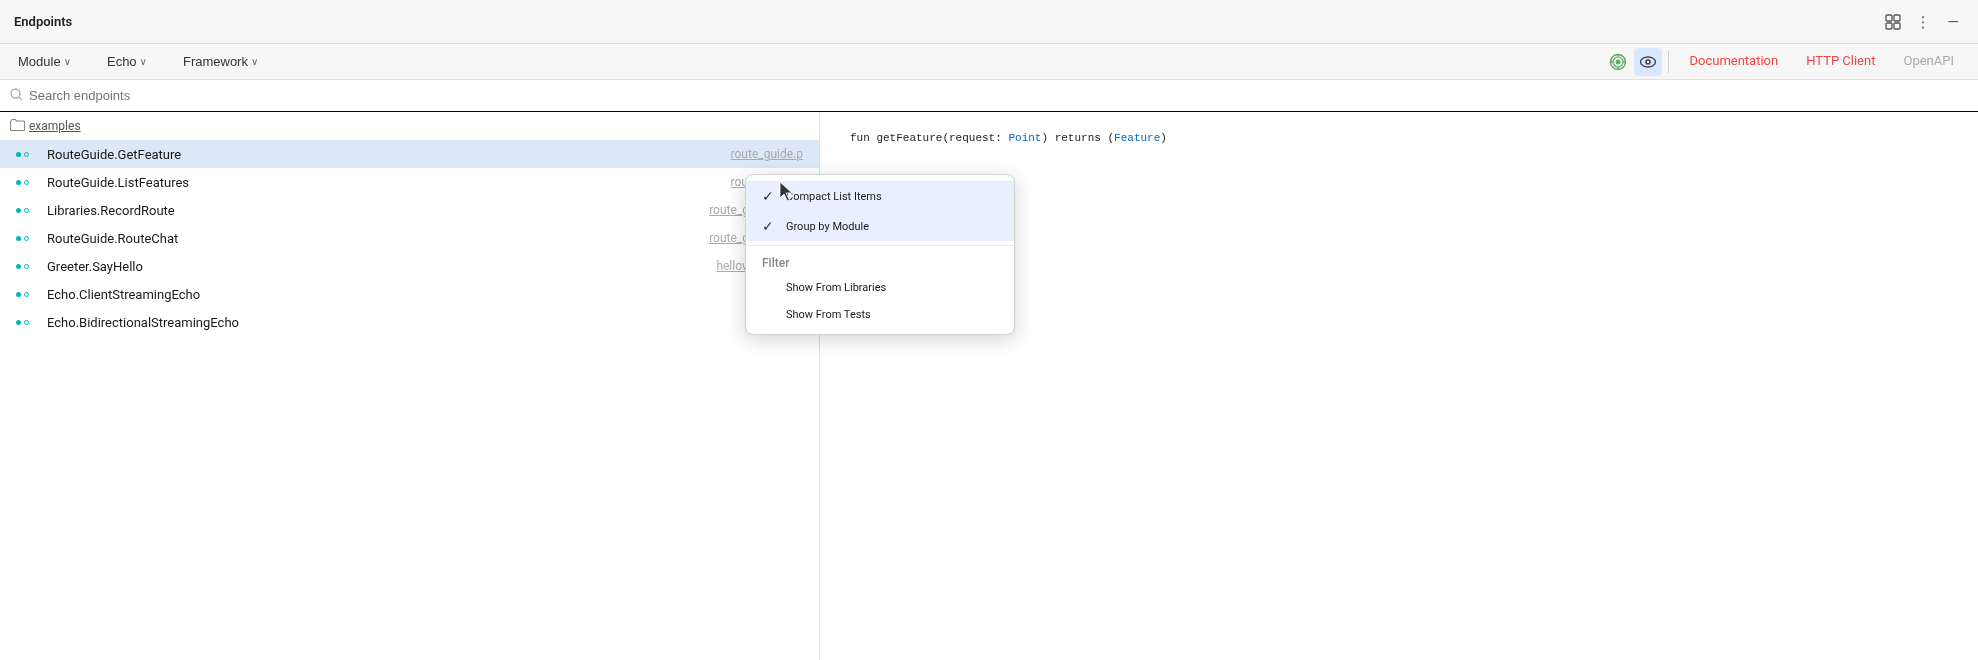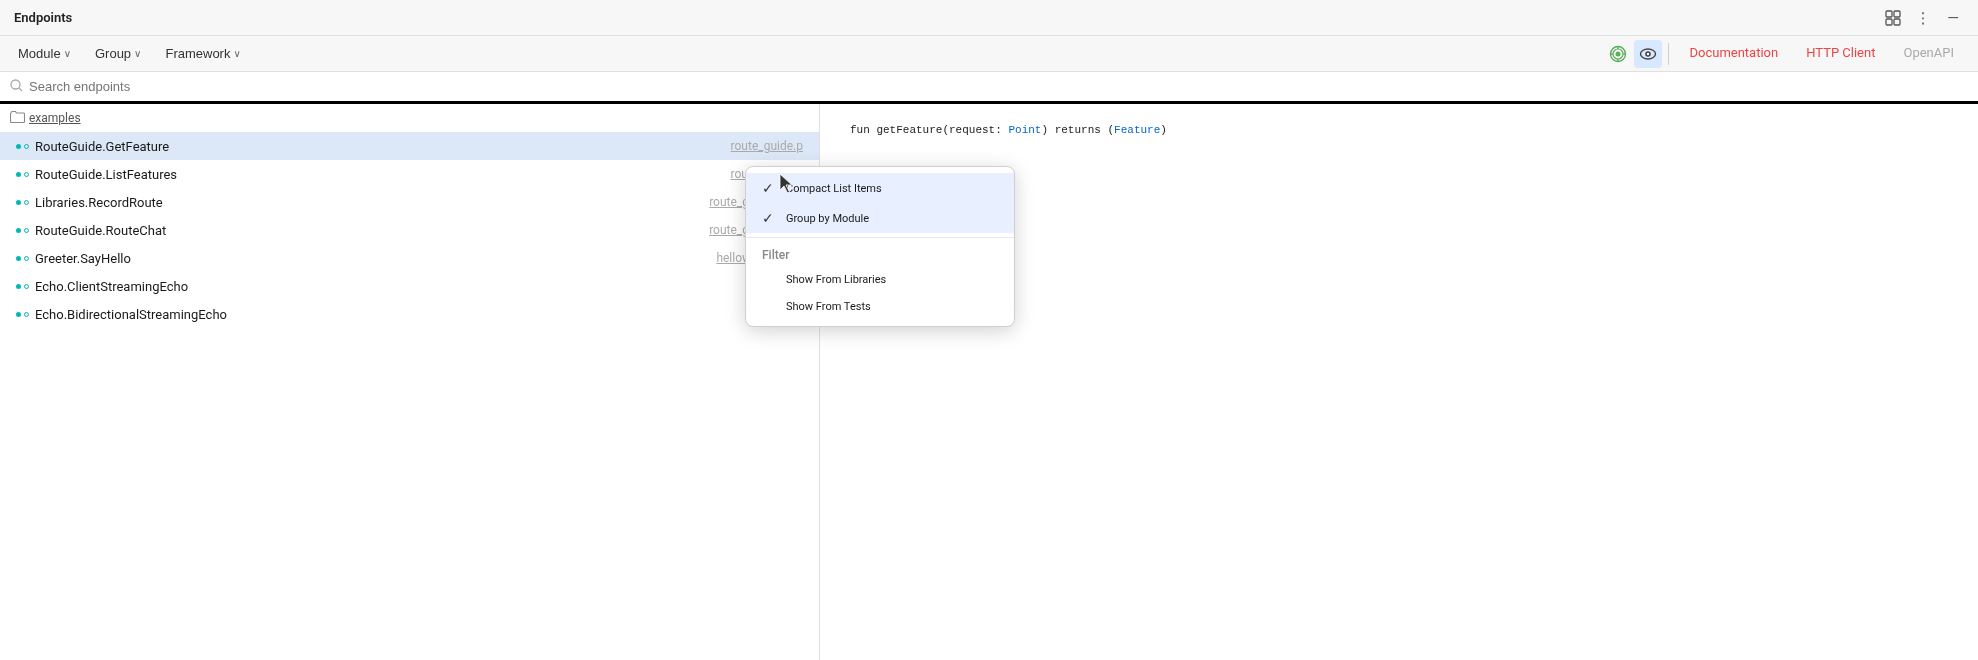--- a/index.html
+++ b/index.html
@@ -22,21 +22,21 @@
     }
 
     
     .title-bar {
       display: flex;
       align-items: center;
       justify-content: space-between;
       padding: 6px 14px;
       border-bottom: 1px solid #e0e0e0;
       background: #f7f7f7;
-      height: 36px;
+      height: 44px;
     }
     .title-bar-left {
       font-weight: 600;
       font-size: 13px;
       color: #222;
     }
     .title-bar-right {
       display: flex;
       align-items: center;
       gap: 8px;
@@ -54,21 +54,21 @@
     }
 
     
     .toolbar {
       display: flex;
       align-items: center;
       padding: 4px 10px;
       border-bottom: 1px solid #e0e0e0;
       background: #f7f7f7;
       height: 36px;
-      gap: 8px;
+      gap: 20px;
     }
     .filter-btn {
       display: flex;
       align-items: center;
       gap: 3px;
       padding: 2px 8px;
       border-radius: 4px;
       cursor: pointer;
       font-size: 13px;
       color: #333;
@@ -114,21 +114,21 @@
       border-bottom: 2px solid transparent;
       white-space: nowrap;
     }
     .tab-link.muted { color: #aaa; }
 
     
     .search-bar {
       display: flex;
       align-items: center;
       padding: 4px 10px;
-      border-bottom: 3px solid #000000;
+      border-bottom: 1px solid #000000;
       background: #fff;
       height: 32px;
       gap: 6px;
     }
     .search-icon-wrap {
       color: #999;
       font-size: 13px;
     }
     .search-input {
       border: none;
@@ -167,21 +167,21 @@
     }
     .folder-icon {
       font-size: 13px;
     }
 
     .list-item {
       display: flex;
       align-items: center;
       padding: 5px 10px 5px 16px;
       cursor: pointer;
-      gap: 0;
+      gap: 12px;
       min-height: 28px;
     }
     .list-item.selected { background: #dce8f8; }
 
     .endpoint-dot-wrap {
       display: flex;
       align-items: center;
       gap: 1px;
       margin-right: 6px;
       flex-shrink: 0;
@@ -330,21 +330,21 @@
       </div>
     </div>
   </div>
 
   <div class="toolbar">
     <button class="filter-btn">
       <span>Module</span>
       <span class="filter-chevron">∨</span>
     </button>
     <button class="filter-btn">
-      <span>Group</span>
+      <span>Echo</span>
       <span class="filter-chevron">∨</span>
     </button>
     <button class="filter-btn">
       <span>Framework</span>
       <span class="filter-chevron">∨</span>
     </button>
 
     <div class="toolbar-spacer"></div>
 
     <div class="toolbar-right">

